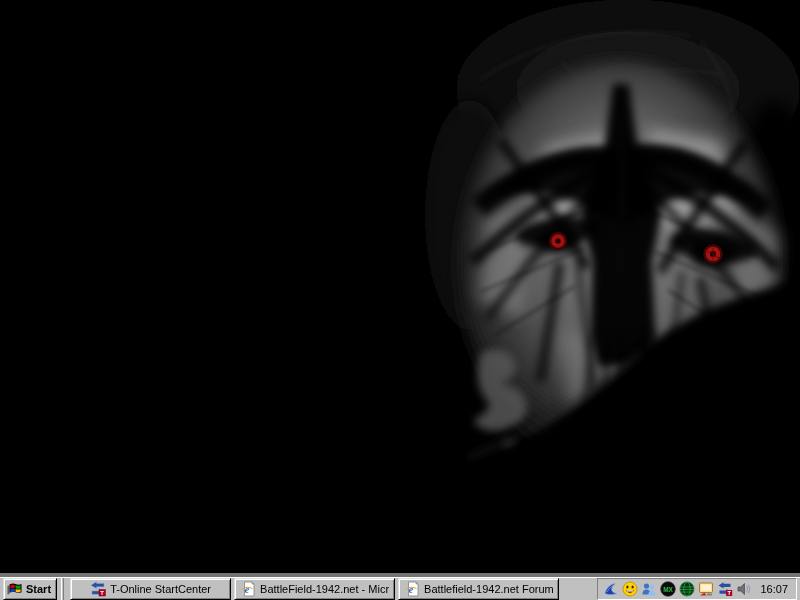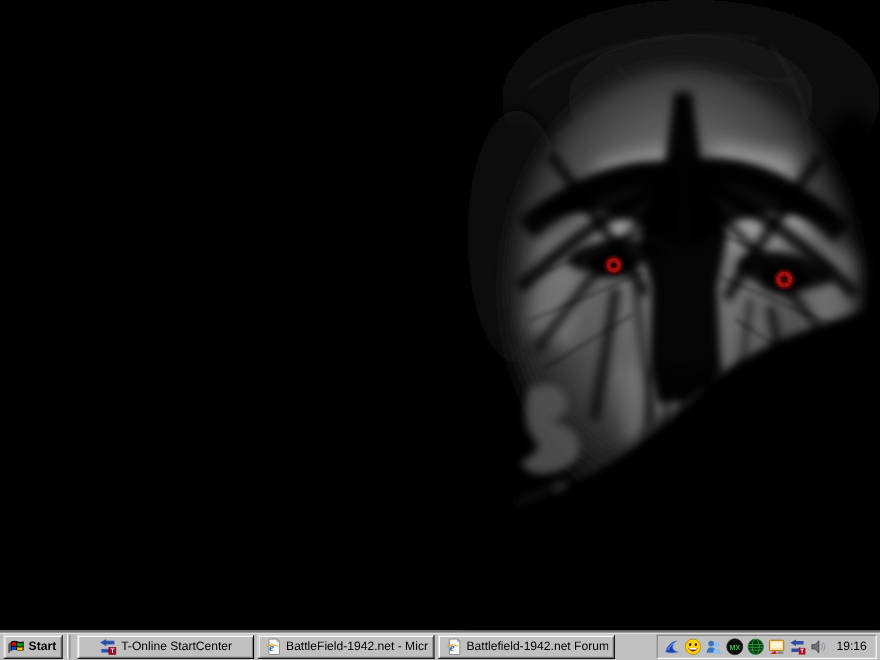--- a/index.html
+++ b/index.html
@@ -4,21 +4,21 @@
 <style>
   html,body{margin:0;padding:0;background:#000;}
   .screen{position:relative;width:800px;height:600px;overflow:hidden;
           font-family:"Liberation Sans",sans-serif;background:#000;}
   .wallpaper{position:absolute;left:0;top:0;width:800px;height:573px;}
   .wallpaper svg{display:block;}
 
   
   .taskbar{position:absolute;left:0;bottom:0;width:800px;height:27px;
            background:#c0c0c0;box-sizing:border-box;
-           border-top:2px solid #737373;box-shadow:inset 0 1px 0 #ffffff;
+           border-top:4px solid #737373;box-shadow:inset 0 1px 0 #ffffff;
            display:flex;align-items:center;padding:0 3px;margin-top:31px;}
   .btn3d{background:#c0c0c0;border:1px solid;border-color:#dfdfdf #000 #000 #dfdfdf;
          box-shadow:inset 1px 1px 0 #fff, inset -1px -1px 0 #808080;
          height:22px;box-sizing:border-box;display:flex;align-items:center;
          font-size:11px;color:#000;cursor:default;}
   .start-btn{padding:0 5px 0 3px;gap:3px;font-weight:bold;flex:0 0 auto;}
   .task-btn{width:161px;margin-left:3px;padding:0 5px;gap:4px;flex:0 0 auto;
             white-space:nowrap;overflow:hidden;justify-content:center;}
   .task-btn span.lbl{overflow:hidden;white-space:nowrap;}
   .handle{width:1px;height:22px;margin:0 3px 0 4px;
@@ -228,17 +228,17 @@
         <polygon points="13.5,2.8 6.5,2.8 6.5,1.3 1.5,4.4 6.5,7.4 6.5,5.9 13.5,5.9" fill="#2b4ea0"></polygon>
         <polygon points="2.5,9.6 9.5,9.6 9.5,8.1 14.5,11.2 9.5,14.2 9.5,12.7 2.5,12.7" fill="#2b4ea0"></polygon>
         <rect x="9.2" y="9" width="6" height="6" fill="#b00020"></rect>
         <text x="12.2" y="14" font-size="5.5" font-weight="bold" fill="#fff" text-anchor="middle" font-family="Liberation Sans, sans-serif">T</text>
       </svg>
       <svg class="ticon" viewBox="0 0 16 16">
         <polygon points="2,6 4.8,6 8.5,2.5 8.5,13.5 4.8,10 2,10" fill="#6f6f6f" stroke="#3a3a3a" stroke-width="0.6"></polygon>
         <path d="M10.5,5.5 Q13,8 10.5,10.5" stroke="#9a9ab0" stroke-width="1.1" fill="none"></path>
         <path d="M12,3.8 Q15.6,8 12,12.2" stroke="#9a9ab0" stroke-width="1.1" fill="none"></path>
       </svg>
-      <span class="clock">19:16</span>
+      <span class="clock">16:07</span>
     </div>
 
   </div>
 </div>
 
 </body></html>

